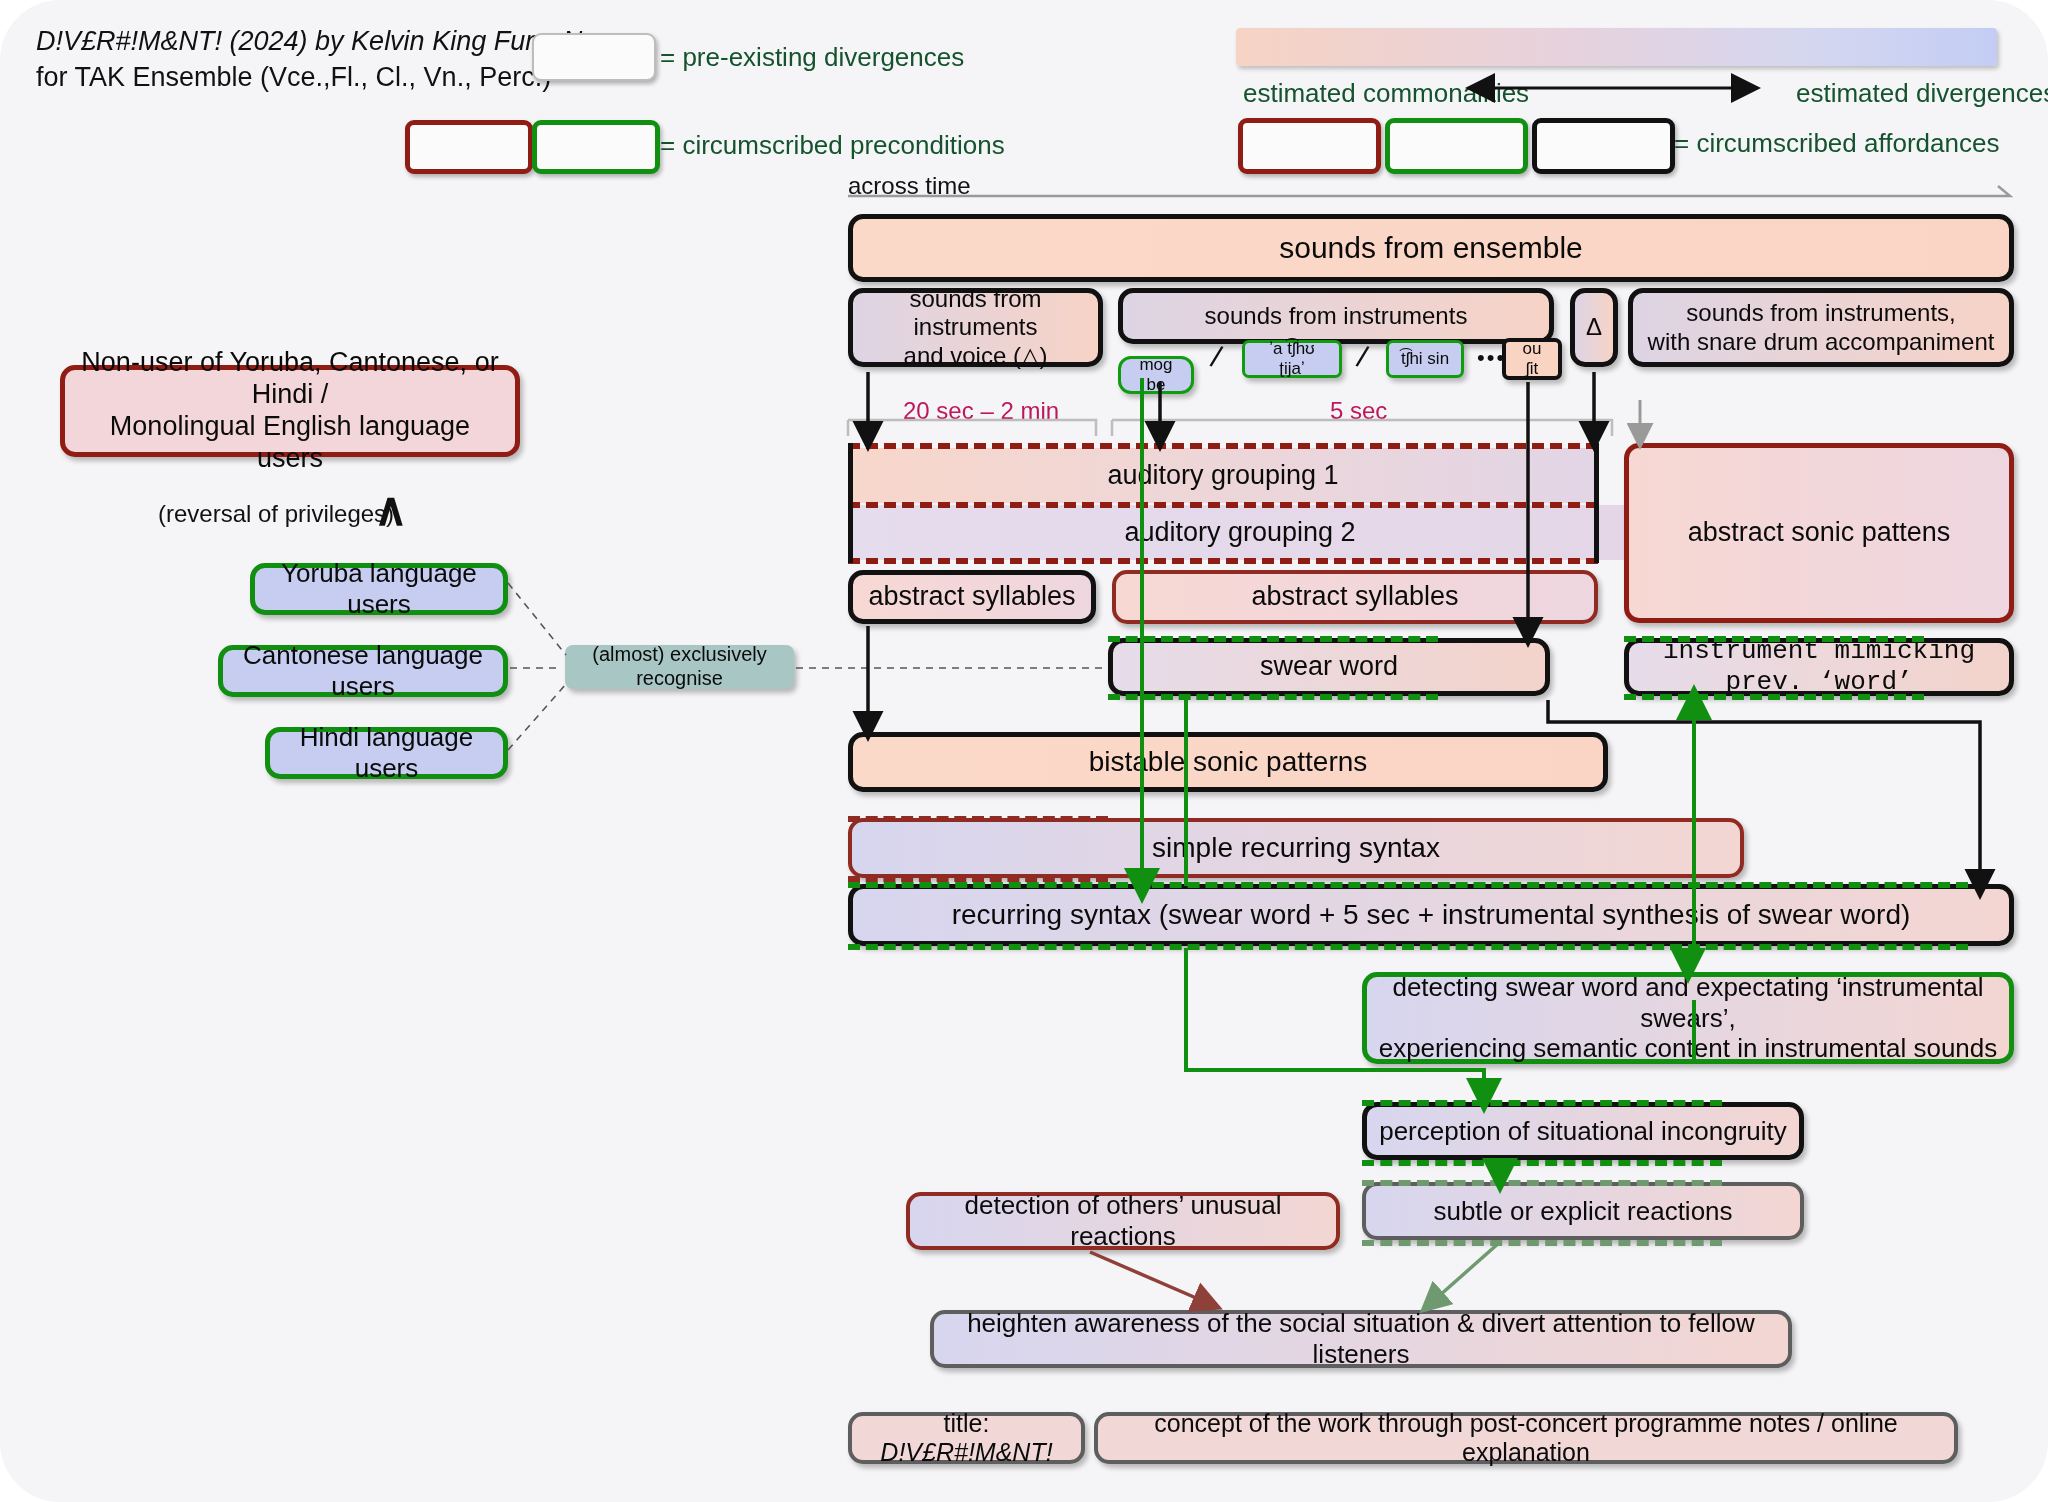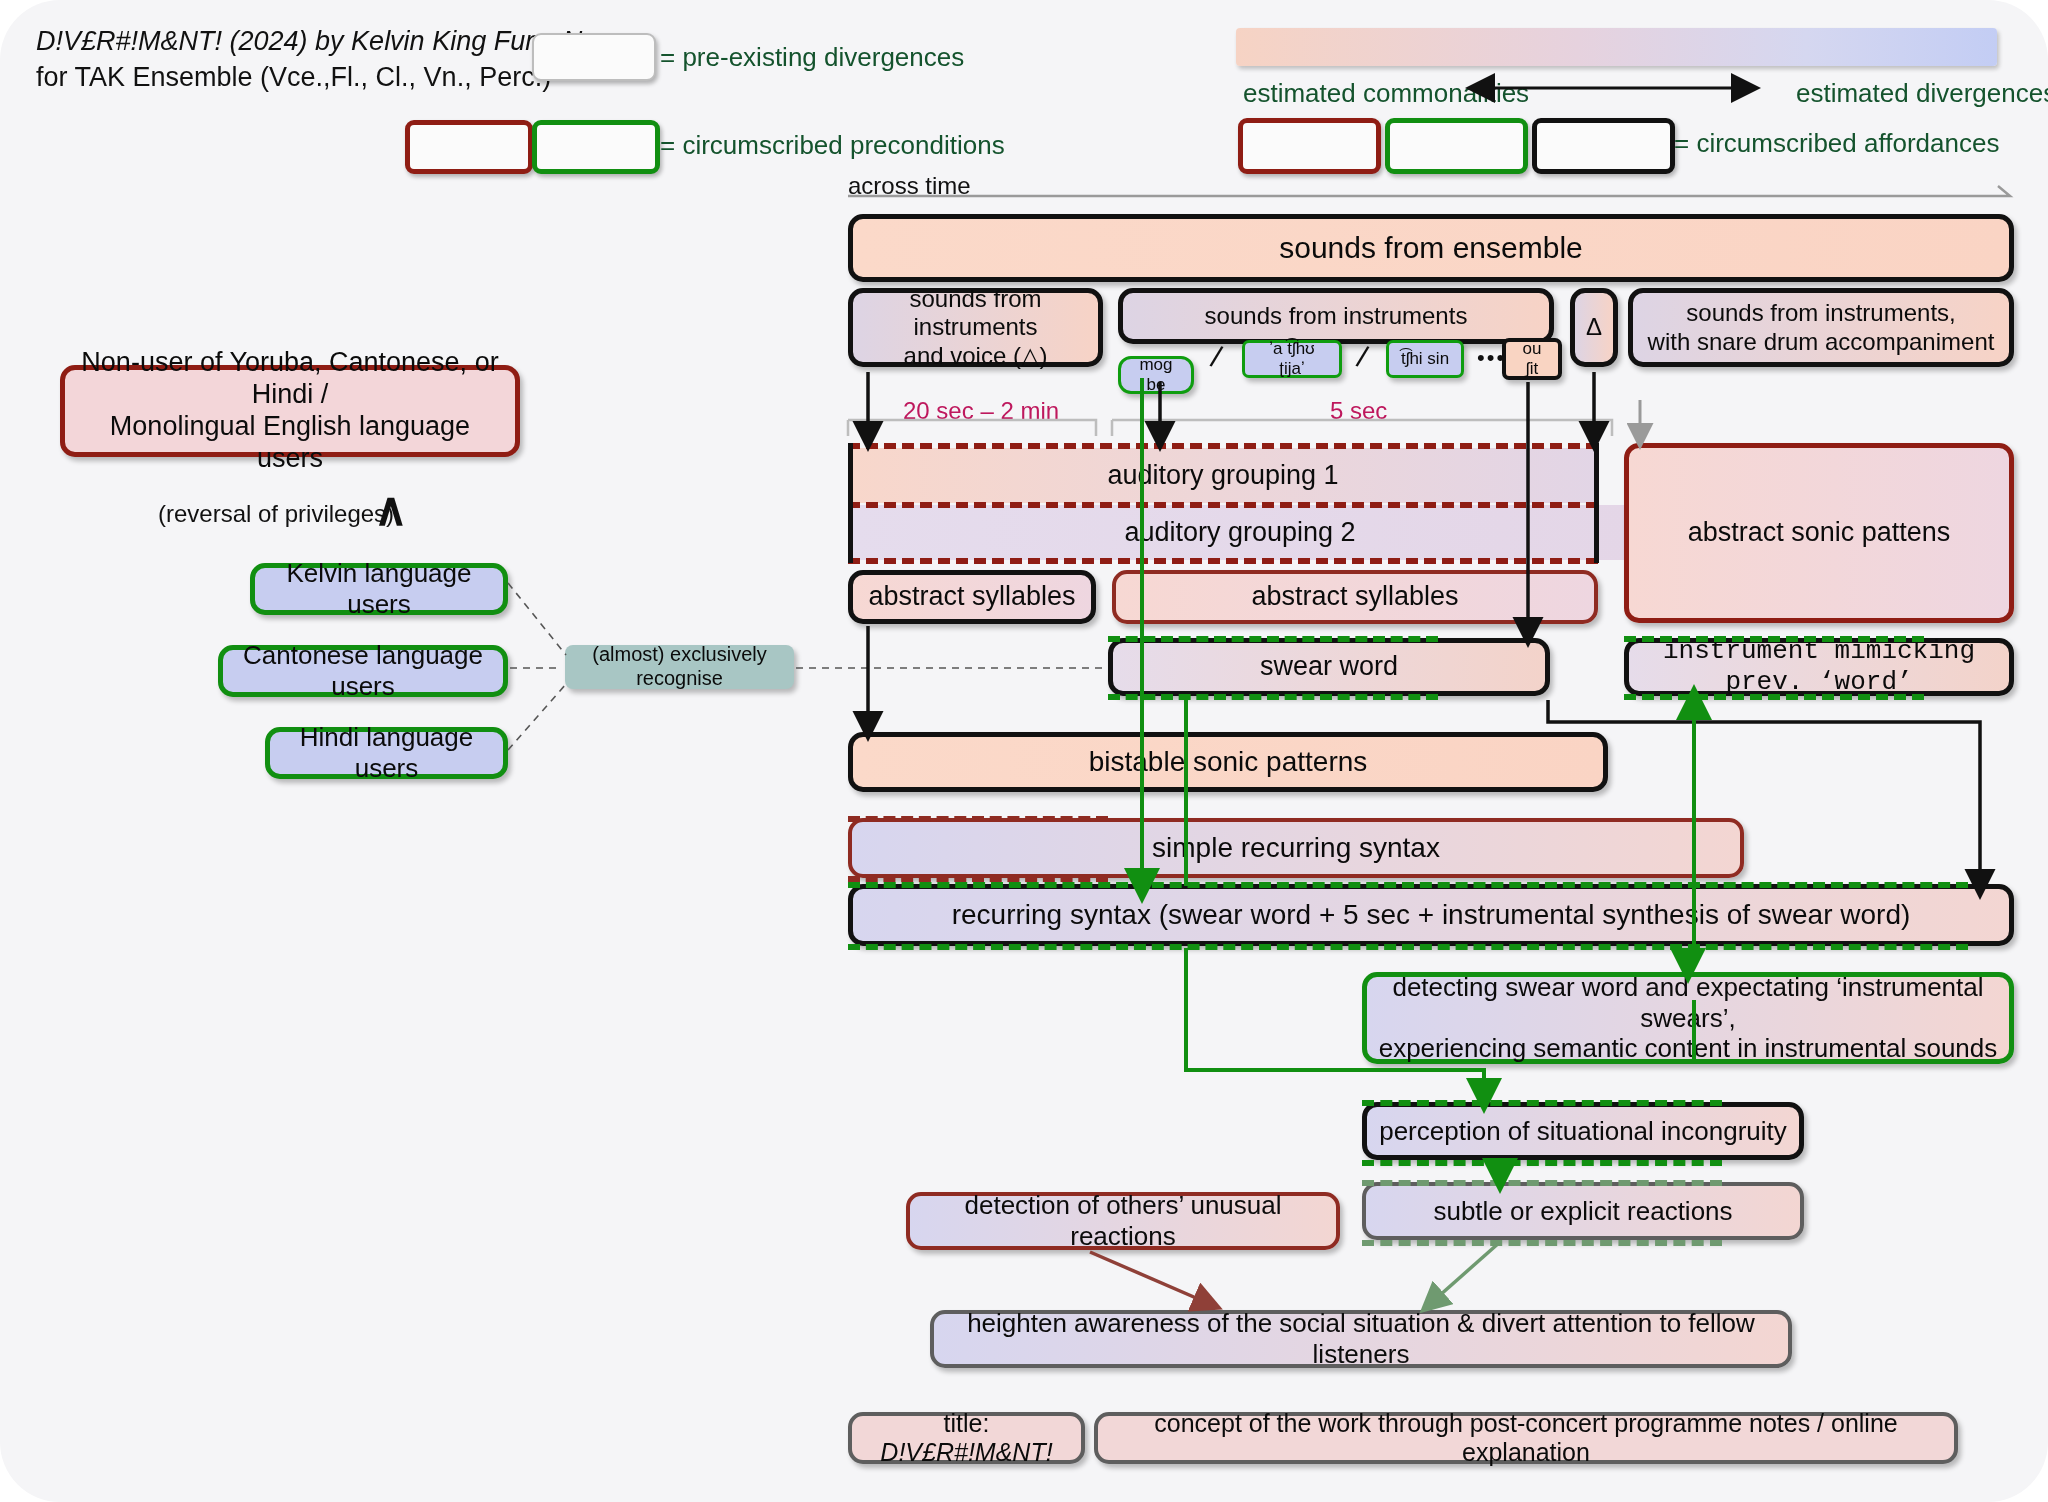--- a/index.html
+++ b/index.html
@@ -75,21 +75,21 @@
 
   <div class="bx g-rose b-red" style="left:60px;top:365px;width:460px;height:92px;font-size:27px;flex-direction:column;">
     <span>Non-user of Yoruba, Cantonese, or Hindi /</span>
     <span>Monolingual English language users</span>
   </div>
 
   <div class="lbl-dark" style="left:158px;top:500px;font-size:24px;">(reversal of privileges)</div>
   <div class="lbl-dark" style="left:374px;top:482px;font-size:46px;font-weight:bold;">∧</div>
 
   <div class="bx g-blueflat b-green" style="left:250px;top:563px;width:258px;height:52px;font-size:26px;">
-    <span>Kelvin language users</span>
+    <span>Yoruba language users</span>
   </div>
   <div class="bx g-blueflat b-green" style="left:218px;top:645px;width:290px;height:52px;font-size:26px;">
     <span>Cantonese language users</span>
   </div>
   <div class="bx g-blueflat b-green" style="left:265px;top:727px;width:243px;height:52px;font-size:26px;">
     <span>Hindi language users</span>
   </div>
 
   <div class="bx" style="left:565px;top:645px;width:229px;height:44px;background:#a8c6c4;font-size:20px;border-radius:8px;">
     <span>(almost) exclusively recognise</span>

